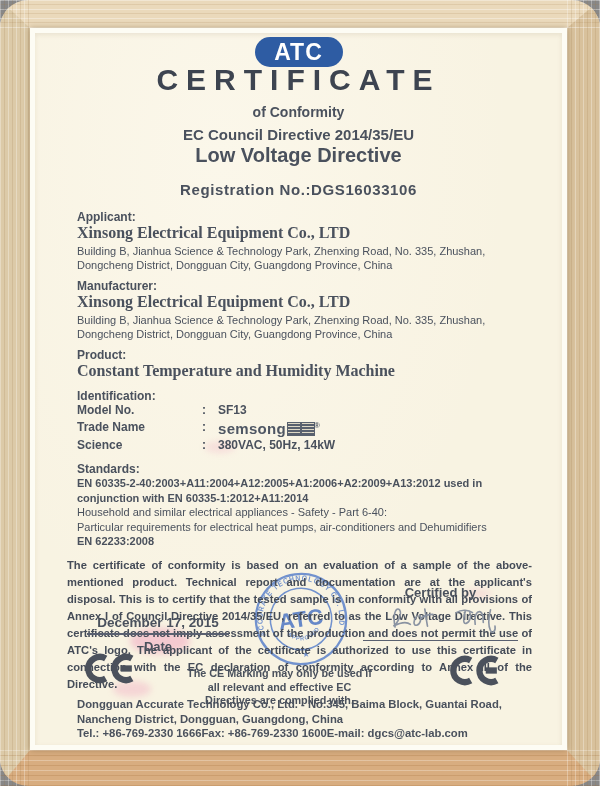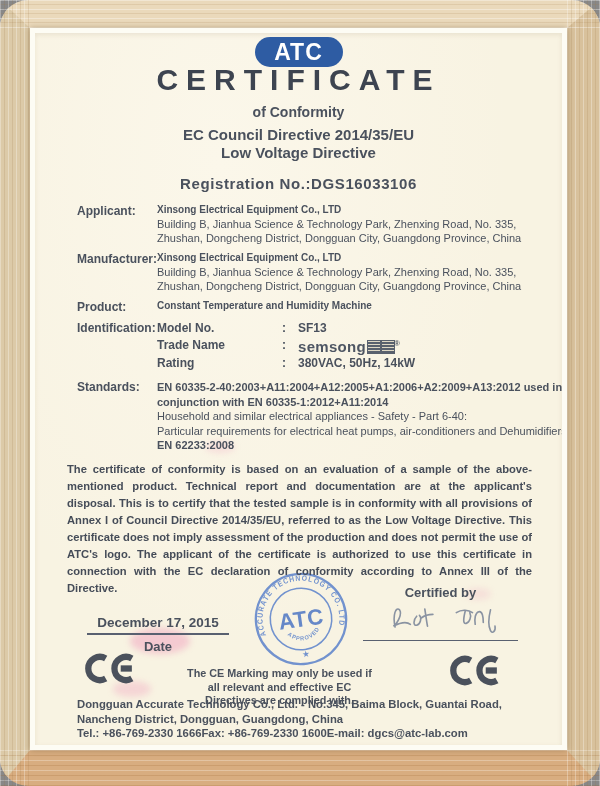--- a/index.html
+++ b/index.html
@@ -22,28 +22,28 @@
     color:#4a515d;overflow:hidden;}
   .smudge{position:absolute;border-radius:50%;filter:blur(3px);pointer-events:none;}
 
   .logo-pill{width:88px;height:30px;background:#2e5ca3;border-radius:16px;margin:4px auto 0;
     display:flex;align-items:center;justify-content:center;color:#ffffff;font-weight:bold;
     font-size:23px;letter-spacing:1px;position:relative;z-index:2;}
   .title{text-align:center;font-size:30px;font-weight:bold;letter-spacing:8px;color:#3d4450;
     margin-top:-4px;}
   .sub1{text-align:center;font-weight:bold;font-size:14px;margin-top:7px;}
   .sub2{text-align:center;font-weight:bold;font-size:15px;margin-top:6px;}
-  .sub3{text-align:center;font-weight:bold;font-size:15px;margin-top:1px;}
+  .sub3{text-align:center;font-weight:bold;font-size:20px;margin-top:1px;}
   .reg{text-align:center;font-weight:bold;font-size:15px;letter-spacing:.6px;margin-top:14px;}
 
   .fields{margin:12px 20px 0 42px;font-size:11px;position:relative;z-index:1;}
-  .frow{display:flex;margin-bottom:7px;}
+  .frow{display:flex;margin-bottom:7px;flex-direction:column;}
   .flabel{width:80px;flex:none;font-weight:bold;font-size:12px;}
   .fval{flex:1;}
-  .fname{font-weight:bold;font-size:10px;margin-bottom:2px;}
+  .fname{font-weight:bold;font-size:16px;margin-bottom:2px;font-family:Liberation Serif, serif;}
   .faddr{line-height:14px;}
   .srow{display:flex;margin-bottom:3px;}
   .slabel{width:125px;flex:none;font-weight:bold;font-size:12px;}
   .ssep{width:16px;flex:none;font-weight:bold;font-size:12px;}
   .sval{font-weight:bold;font-size:12px;}
   .semsong{font-weight:bold;font-size:15px;letter-spacing:.3px;color:#4e5663;line-height:12px;}
   .cjk{display:inline-block;width:12px;height:12px;margin-left:2px;vertical-align:-1px;
     background:repeating-linear-gradient(0deg,#59616e 0 2px,#ded8c5 2px 3px),#59616e;
     outline:1px solid #59616e;}
   .regmark{font-size:8px;vertical-align:6px;font-weight:bold;}
@@ -125,21 +125,21 @@
             <div class="slabel">Model No.</div>
             <div class="ssep">:</div>
             <div class="sval">SF13</div>
           </div>
           <div class="srow">
             <div class="slabel">Trade Name</div>
             <div class="ssep">:</div>
             <div class="sval semsong"><span>semsong</span><span class="cjk"></span><span class="cjk"></span><span class="regmark">®</span></div>
           </div>
           <div class="srow">
-            <div class="slabel">Rating</div>
+            <div class="slabel">Science</div>
             <div class="ssep">:</div>
             <div class="sval">380VAC, 50Hz, 14kW</div>
           </div>
         </div>
       </div>
       <div class="frow">
         <div class="flabel">Standards:</div>
         <div class="fval">
           <div class="stline stbold">EN 60335-2-40:2003+A11:2004+A12:2005+A1:2006+A2:2009+A13:2012 used in conjunction with EN 60335-1:2012+A11:2014</div>
           <div class="stline">Household and similar electrical appliances - Safety - Part 6-40:</div>

